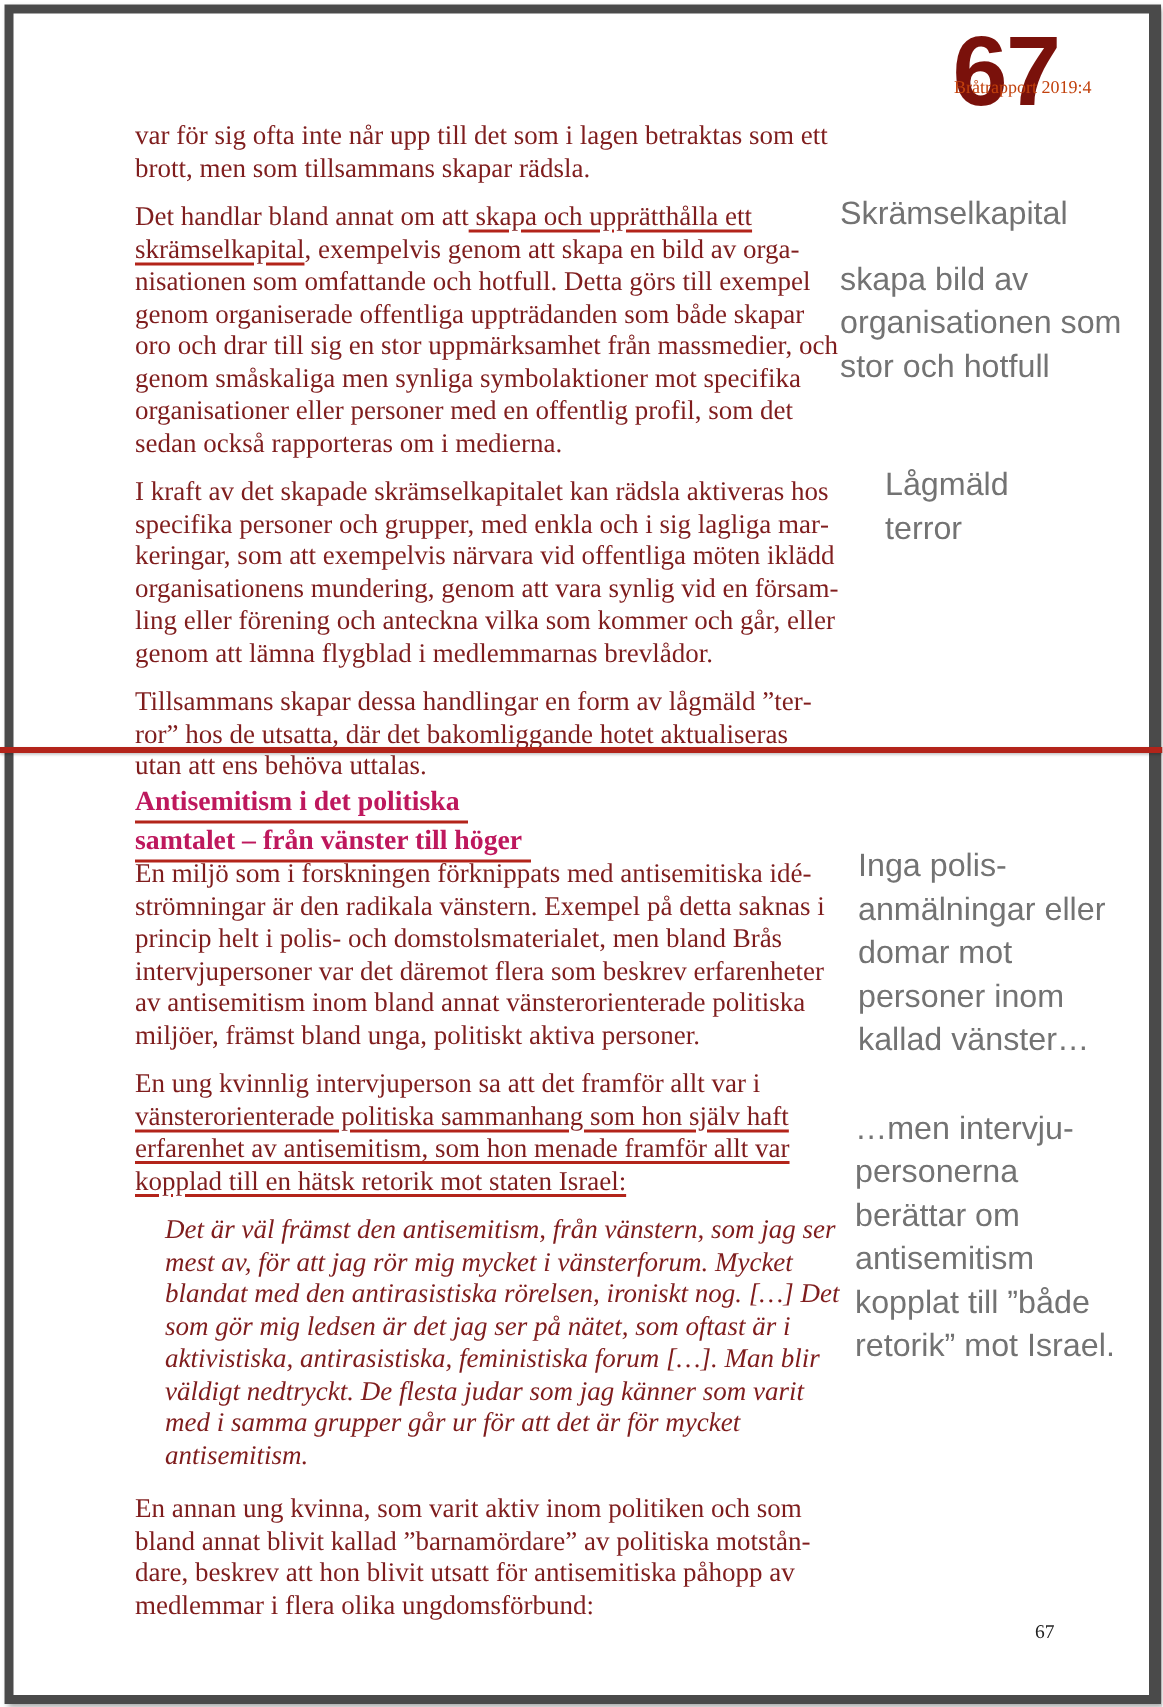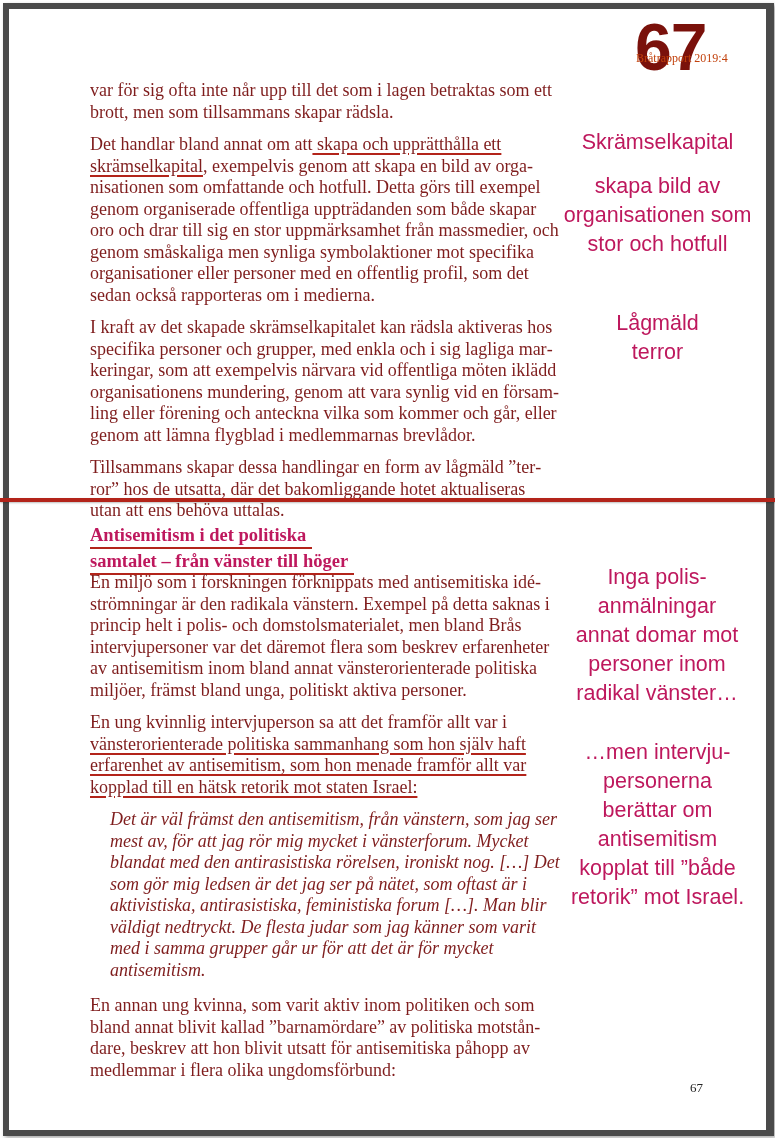--- a/index.html
+++ b/index.html
@@ -8,21 +8,21 @@
     .frame { position: absolute; left: 3px; top: 3px; width: 757px; height: 1121px; border: 6px solid #4a4a4a; border-left-width: 6px; border-right-width: 8px; background: #fff; box-sizing: content-box; box-shadow: 2px 2px 4px rgba(0,0,0,0.35); }
 
     .page-number-big { position: absolute; left: 635px; top: 8px; font-family: "Liberation Sans", "DejaVu Sans", sans-serif; font-weight: bold; font-size: 66px; line-height: 78px; color: #7a110b; letter-spacing: -1px; }
     .running-header { position: absolute; left: 636px; top: 51px; font-size: 12px; color: #c2410c; font-family: "Liberation Serif", serif; }
 
     .body-col { position: absolute; left: 90px; width: 470px; color: #7f1d1d; font-size: 18px; line-height: 21.5px; }
     .body-col p { margin: 0 0 11px 0; }
 
     .ul-red { text-decoration: underline; text-decoration-color: #b3241a; text-decoration-thickness: 2px; text-underline-offset: 3px; }
 
-    .note { position: absolute; left: 560px; width: 195px; text-align: center; color: #be185d; font-family: "Liberation Sans", "DejaVu Sans", sans-serif; font-size: 21.5px; line-height: 29px; }
+    .note { position: absolute; left: 560px; width: 195px; text-align: left; color: #737373; font-family: "Liberation Sans", "DejaVu Sans", sans-serif; font-size: 21.5px; line-height: 29px; }
 
     .divider { position: absolute; left: 0; top: 498px; width: 775px; height: 4px; background: #b3241a; box-shadow: 0 1px 2px rgba(0,0,0,0.25); }
 
     .section-heading { position: absolute; left: 90px; top: 523px; font-size: 18.5px; line-height: 24px; font-weight: bold; color: #be185d; font-family: "Liberation Serif", serif; }
     .section-heading span { display: inline-block; border-bottom: 2.5px solid #b3241a; padding-right: 6px; }
 
     .quote { margin: 0 0 14px 20px !important; font-style: italic; }
 
     .footer-page { position: absolute; left: 690px; top: 1080px; font-size: 13px; color: #222; }
   </style>
@@ -52,16 +52,16 @@
   <span>samtalet – från vänster till höger</span>
 </div>
 
 <div class="body-col" style="top: 572px;">
   <p>En miljö som i forskningen förknippats med antisemitiska idé­strömningar är den radikala vänstern. Exempel på detta saknas i princip helt i polis- och domstolsmaterialet, men bland Brås intervjupersoner var det däremot flera som beskrev erfarenheter av antisemitism inom bland annat vänsterorienterade politiska miljöer, främst bland unga, politiskt aktiva personer.</p>
   <p><span>En ung kvinnlig intervjuperson sa att det framför allt var i </span><span class="ul-red">vänsterorienterade politiska sammanhang som hon själv haft erfarenhet av antisemitism, som hon menade framför allt var kopplad till en hätsk retorik mot staten Israel:</span></p>
   <p class="quote">Det är väl främst den antisemitism, från vänstern, som jag ser mest av, för att jag rör mig mycket i vänsterforum. Mycket blandat med den antirasistiska rörelsen, ironiskt nog. […] Det som gör mig ledsen är det jag ser på nätet, som oftast är i akti­vistiska, antirasistiska, feministiska forum […]. Man blir väl­digt nedtryckt. De flesta judar som jag känner som varit med i samma grupper går ur för att det är för mycket antisemitism.</p>
   <p>En annan ung kvinna, som varit aktiv inom politiken och som bland annat blivit kallad ”barnamördare” av politiska motstån­dare, beskrev att hon blivit utsatt för antisemitiska påhopp av medlemmar i flera olika ungdomsförbund:</p>
 </div>
 
-<div class="note" style="top: 563px; left: 572px; width: 170px;">Inga polis-anmälningar annat domar mot personer inom radikal vänster…</div>
+<div class="note" style="top: 563px; left: 572px; width: 170px;">Inga polis-anmälningar eller domar mot personer inom kallad vänster…</div>
 <div class="note" style="top: 738px; left: 570px; width: 175px;">…men intervju-personerna berättar om antisemitism kopplat till ”både retorik” mot Israel.</div>
 
 <div class="footer-page">67</div>
 
 </body></html>

